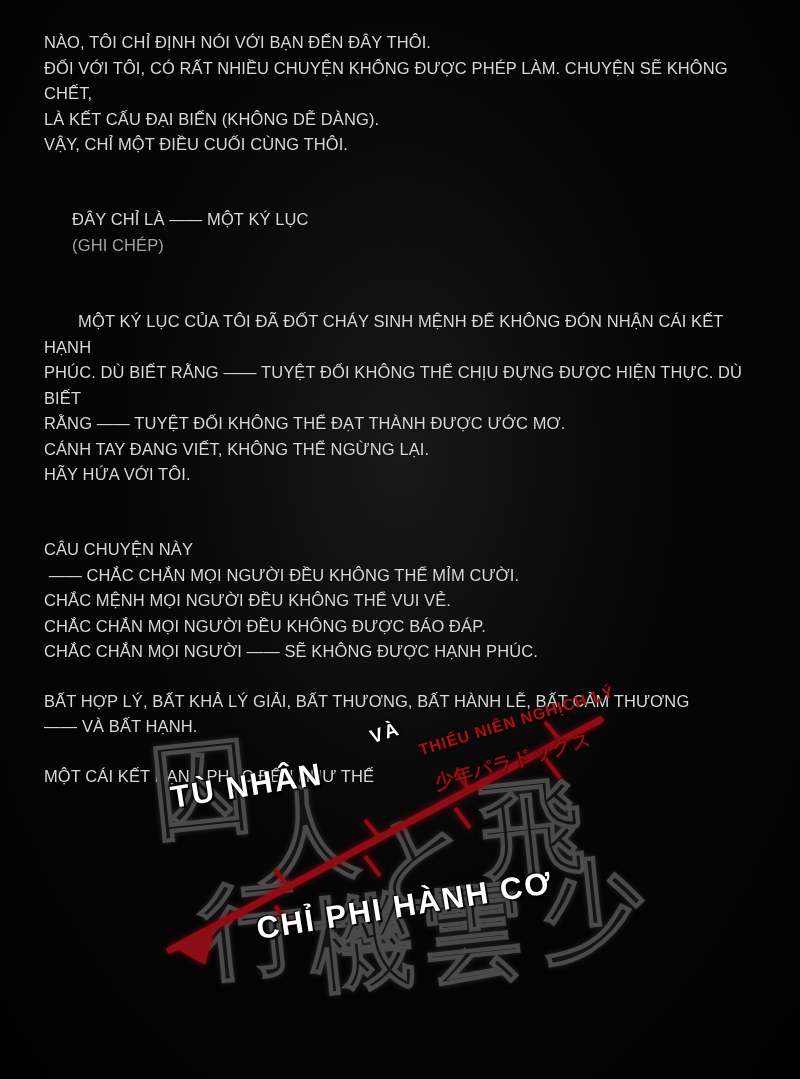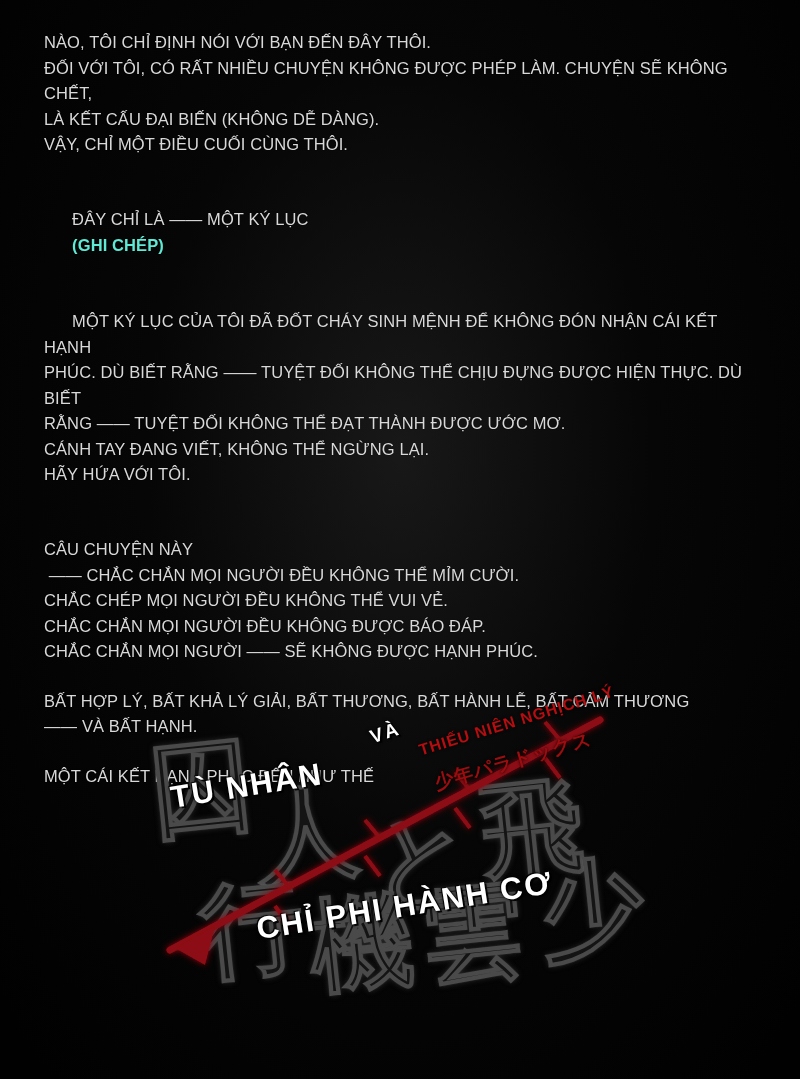--- a/index.html
+++ b/index.html
@@ -41,22 +41,21 @@
     letter-spacing: 0.1px;
     text-shadow: 0 0 1px rgba(0,0,0,0.9);
     z-index: 2;
   }
   .para {
     margin: 0 0 24px 0;
     white-space: pre-wrap;
   }
   .para:last-child { margin-bottom: 8px; }
   .dim {
-    color: #5eead4;
-    font-weight: bold;
+    color: #a3a3a3;
   }
 
   
   .logo-area {
     position: absolute;
     left: 0;
     top: 660px;
     width: 800px;
     height: 400px;
     z-index: 3;
@@ -160,30 +159,30 @@
   <div class="text-block">
     <p class="para">NÀO, TÔI CHỈ ĐỊNH NÓI VỚI BẠN ĐẾN ĐÂY THÔI.
 ĐỐI VỚI TÔI, CÓ RẤT NHIỀU CHUYỆN KHÔNG ĐƯỢC PHÉP LÀM. CHUYỆN SẼ KHÔNG CHẾT,
 LÀ KẾT CẤU ĐẠI BIẾN (KHÔNG DỄ DÀNG).
 VẬY, CHỈ MỘT ĐIỀU CUỐI CÙNG THÔI.</p>
 
     <p class="para">
       <span>ĐÂY CHỈ LÀ —— MỘT KÝ LỤC</span>
       <span class="dim">(GHI CHÉP)</span>
       <br>
-      <span style="white-space:pre-wrap;">MỘT KÝ LỤC CỦA TÔI ĐÃ ĐỐT CHÁY SINH MỆNH ĐỂ KHÔNG ĐÓN NHẬN CÁI KẾT HẠNH
+      <span style="white-space:pre-wrap;margin-left:6px;">MỘT KÝ LỤC CỦA TÔI ĐÃ ĐỐT CHÁY SINH MỆNH ĐỂ KHÔNG ĐÓN NHẬN CÁI KẾT HẠNH
 PHÚC. DÙ BIẾT RẰNG —— TUYỆT ĐỐI KHÔNG THỂ CHỊU ĐỰNG ĐƯỢC HIỆN THỰC. DÙ BIẾT
 RẰNG —— TUYỆT ĐỐI KHÔNG THỂ ĐẠT THÀNH ĐƯỢC ƯỚC MƠ.
 CÁNH TAY ĐANG VIẾT, KHÔNG THỂ NGỪNG LẠI.
 HÃY HỨA VỚI TÔI.</span>
     </p>
 
     <p class="para">CÂU CHUYỆN NÀY
  —— CHẮC CHẮN MỌI NGƯỜI ĐỀU KHÔNG THỂ MỈM CƯỜI.
-CHẮC CHÉP MỌI NGƯỜI ĐỀU KHÔNG THỂ VUI VẺ.
+CHẮC MỆNH MỌI NGƯỜI ĐỀU KHÔNG THỂ VUI VẺ.
 CHẮC CHẮN MỌI NGƯỜI ĐỀU KHÔNG ĐƯỢC BÁO ĐÁP.
 CHẮC CHẮN MỌI NGƯỜI —— SẼ KHÔNG ĐƯỢC HẠNH PHÚC.</p>
 
     <p class="para">BẤT HỢP LÝ, BẤT KHẢ LÝ GIẢI, BẤT THƯƠNG, BẤT HÀNH LỄ, BẤT CẢM THƯƠNG
 —— VÀ BẤT HẠNH.</p>
 
     <p class="para">MỘT CÁI KẾT HẠNH PHÚC ĐẾN NHƯ THẾ</p>
   </div>
 
   <div class="logo-area">

